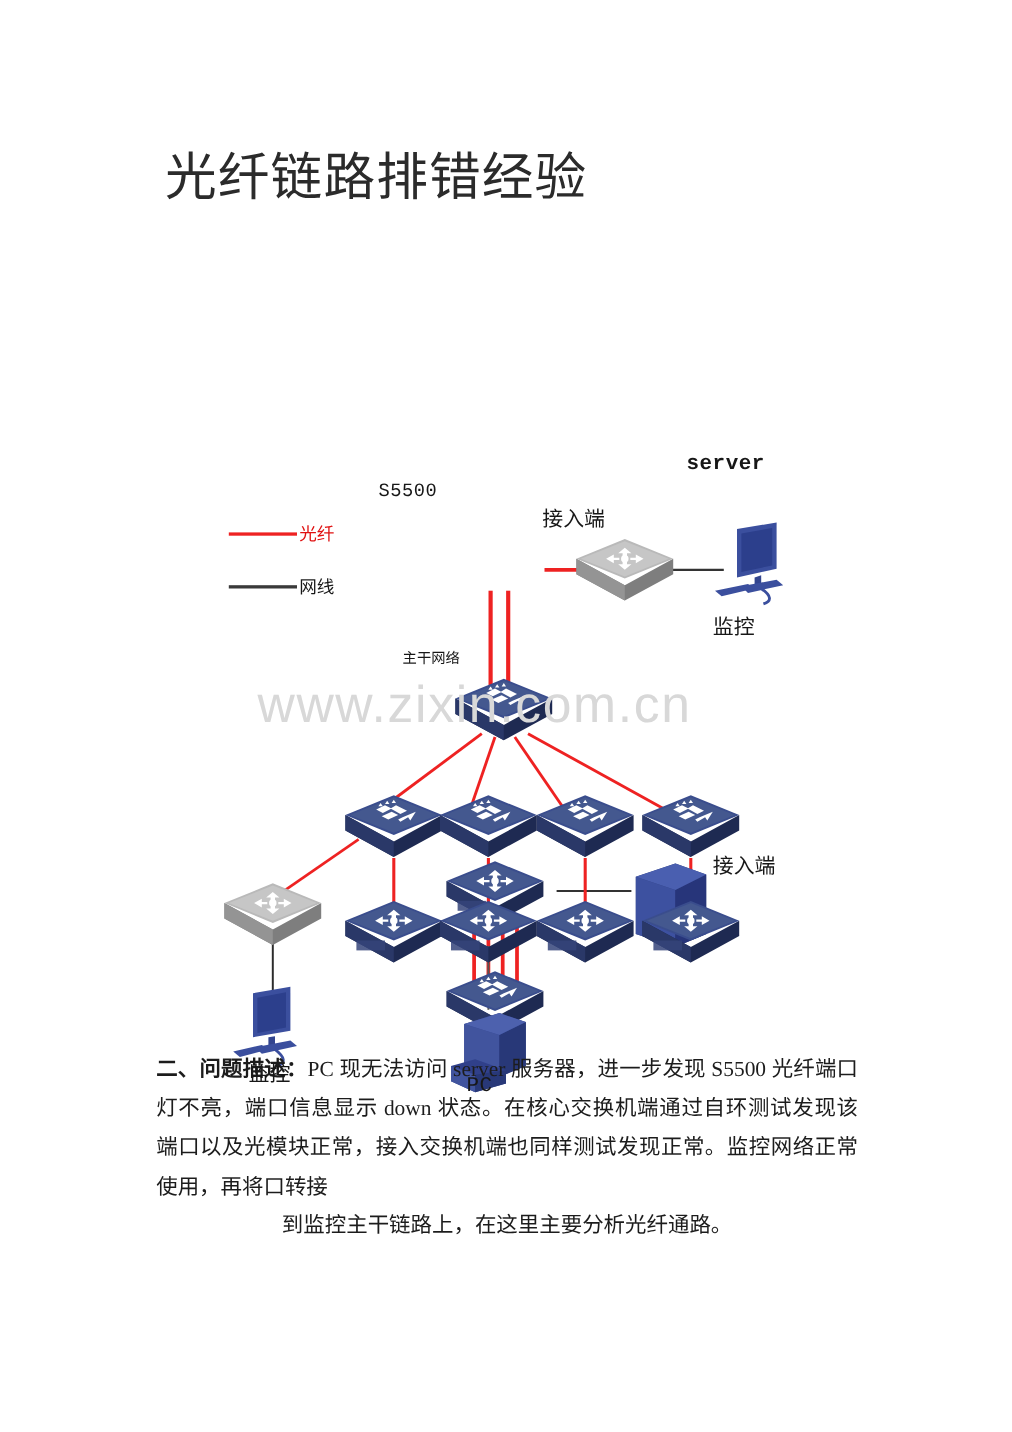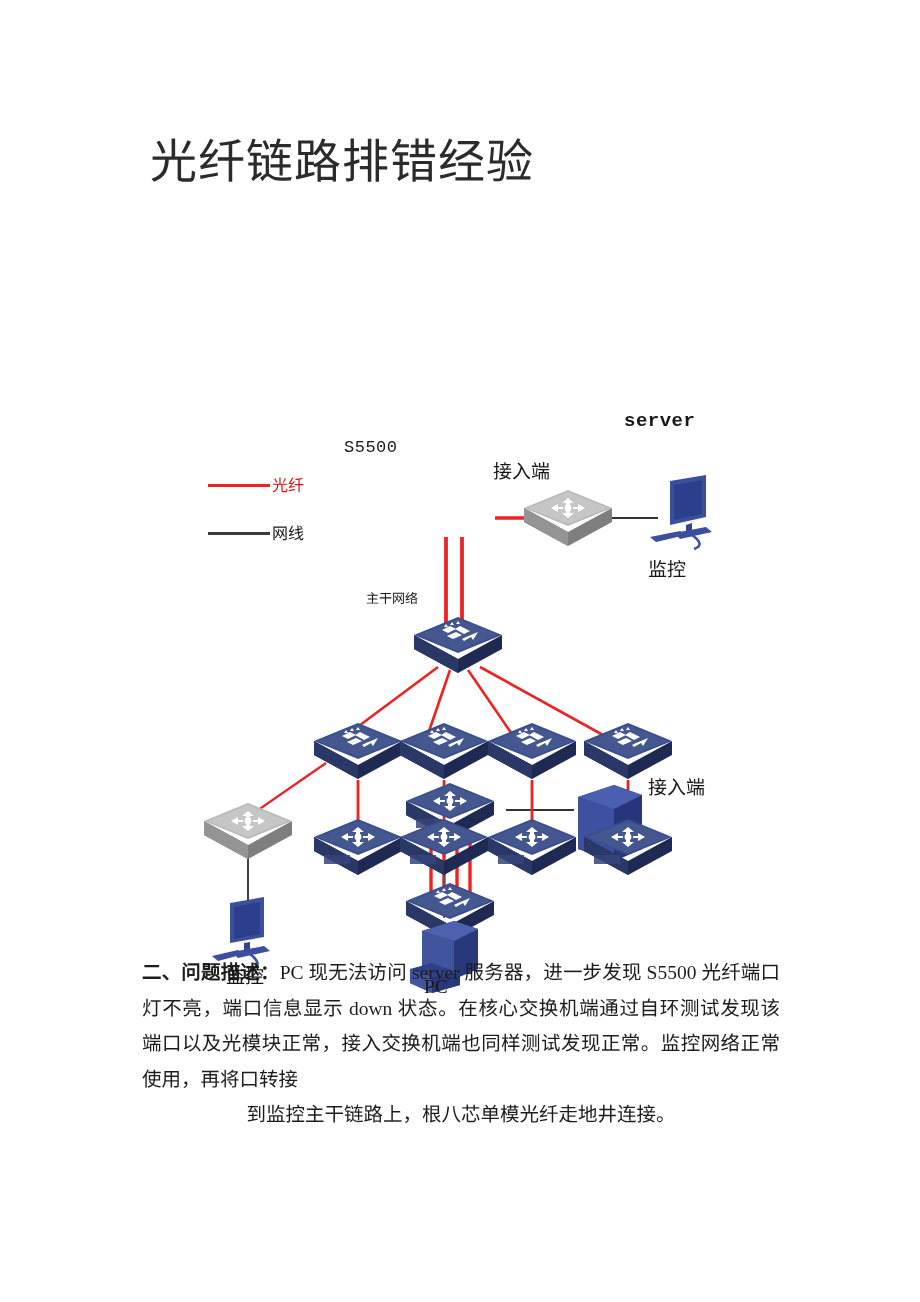--- a/index.html
+++ b/index.html
@@ -281,42 +281,43 @@
         <path d="M14,16 L46,26 L46,64 L14,54 Z" fill="#41549e"></path>
         <path d="M46,26 L70,14 L70,54 L46,64 Z" fill="#283878"></path>
         <path d="M14,16 L46,6 L70,14 L46,26 Z" fill="#4d61ae"></path>
         <path d="M2,54 L24,48 L52,58 L52,70 L24,78 L2,68 Z" fill="#30408a"></path>
         <path d="M2,54 L24,62 L24,78 L2,68 Z" fill="#41549e"></path>
         <path d="M24,62 L52,58 L52,70 L24,78 Z" fill="#283878"></path>
       </g>
     </svg>
   </div>
 
+  <div class="watermark">www.zixin.com.cn</div>
 
   <div class="dlabel serif-mono" style="left:344px; top:438px;text-align:right;">S5500</div>
 
   <div class="dlabel serif-mono" style="left:624px; top:410px; font-size:19px;font-weight:bold;">server</div>
 
   <div class="dlabel" style="left:493px; top:456px; font-size:19px;">接入端</div>
 
   <div class="dlabel" style="left:366px; top:572px; font-size:13px;margin-top:16px;">主干网络</div>
 
   <div class="dlabel" style="left:648px; top:554px; font-size:19px;">监控</div>
 
   <div class="dlabel" style="left:648px; top:772px; font-size:19px;">接入端</div>
 
   <div class="dlabel" style="left:226px; top:961px; font-size:19px;">监控</div>
 
-  <div class="dlabel serif-mono" style="left:424px; top:976px; font-size:19px;font-family:Liberation Serif, serif;">PC</div>
+  <div class="dlabel serif-mono" style="left:424px; top:976px; font-size:19px;">PC</div>
 
   <div class="legend-line" style="left:208px; top:484px; width:62px; border-top-color:#ee2222;"></div>
   <div class="dlabel red" style="left:272px; top:472px; font-size:16px;">光纤</div>
 
   <div class="legend-line" style="left:208px; top:532px; width:62px; border-top-color:#3a3a3a;"></div>
   <div class="dlabel" style="left:272px; top:520px; font-size:16px;">网线</div>
 
   <div class="para para-2">
     <span class="lead">二、问题描述：</span><span>PC 现无法访问 server 服务器，进一步发现 S5500 光纤端口灯不亮，端口信息显示 down 状态。在核心交换机端通过自环测试发现该端口以及光模块正常，接入交换机端也同样测试发现正常。监控网络正常使用，再将口转接</span>
-    <span class="last-line-center">到监控主干链路上，根八芯单模光纤走地井连接。</span>
+    <span class="last-line-center">到监控主干链路上，在这里主要分析光纤通路。</span>
   </div>
 
 
 </div>
 
 </body></html>

